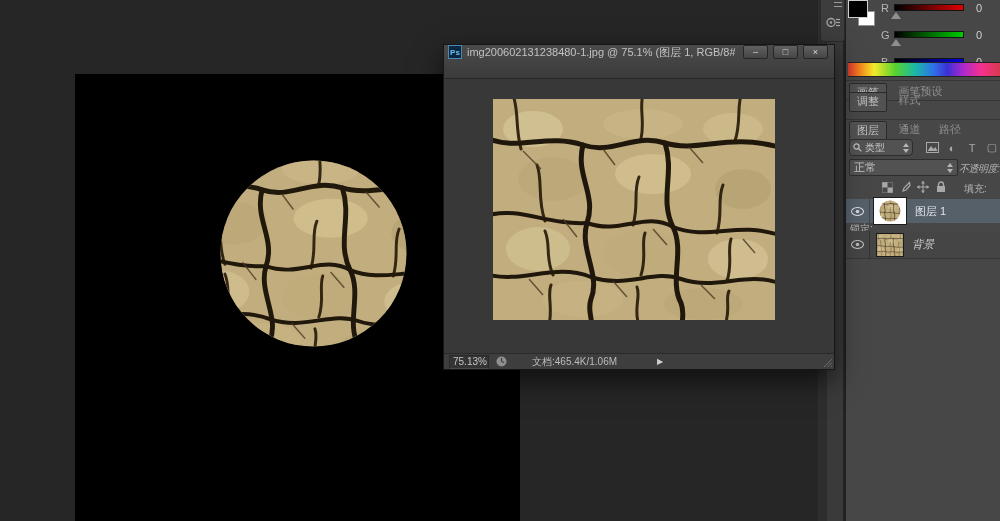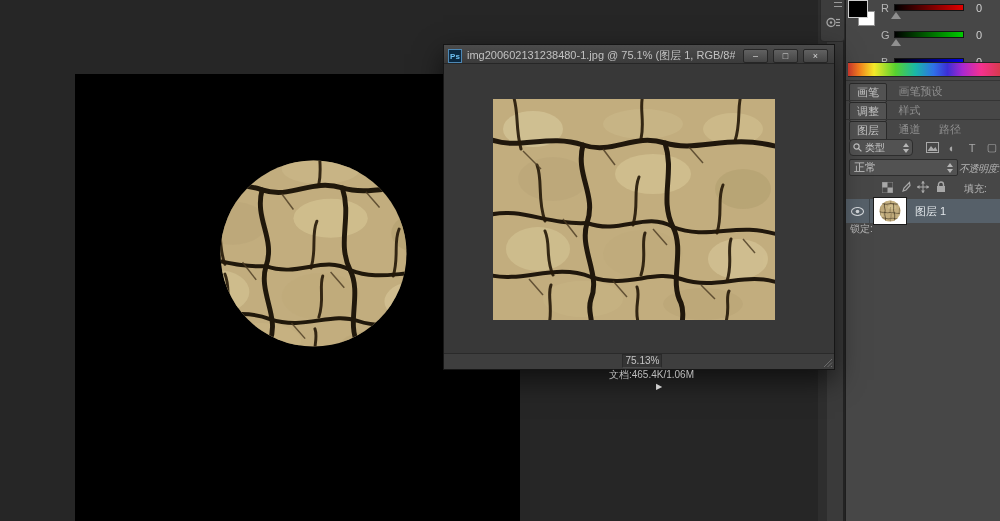--- a/index.html
+++ b/index.html
@@ -64,31 +64,31 @@
   .eye-cell { width:24px; height:100%; display:flex; align-items:center; justify-content:center;
     border-right:1px solid rgba(0,0,0,0.25); }
   .layer-thumb1 { width:34px; height:28px; background:#fff; border:1px solid #1c1c1c; margin-left:3px; }
   .layer-thumb2 { width:28px; height:24px; border:1px solid #1c1c1c; margin-left:6px; }
   .layer-name { font-size:11px; color:#e2e6ea; margin-left:8px; }
   .layer-name.italic { font-style:italic; color:#cccccc; }
 
   
   .float-win { position:absolute; left:443px; top:44px; width:392px; height:326px; background:#383838;
     border:1px solid #161616; box-shadow:0 10px 26px rgba(0,0,0,0.6); z-index:6; }
-  .title-bar { position:absolute; left:0; top:0; right:0; height:19px; background:linear-gradient(#4b4b4b,#3b3b3b);
-    border-bottom:1px solid #262626; display:flex; align-items:flex-end; }
+  .title-bar { position:absolute; left:0; top:0; right:0; height:34px; background:linear-gradient(#4b4b4b,#3b3b3b);
+    border-bottom:1px solid #262626; display:flex; align-items:flex-start; }
   .ps-icon { width:14px; height:14px; margin:0 5px 0 4px; background:#0b2840; border:1px solid #4d88b5; color:#6fc1f2;
     font-size:8px; font-weight:bold; display:flex; align-items:center; justify-content:center; }
   .win-title { font-size:11px; color:#c2c2c2; white-space:nowrap; overflow:hidden; flex:1; }
   .win-btns { display:flex; gap:5px; padding:0 6px 0 8px; }
   .win-btn { width:25px; height:14px; background:linear-gradient(#616161,#454545); border:1px solid #262626; border-radius:2px;
     color:#d8d8d8; font-size:9px; line-height:12px; text-align:center; cursor:default; }
   .win-image { position:absolute; left:49px; top:54px; width:282px; height:221px; }
   .status-bar { position:absolute; left:0; right:0; bottom:0; height:16px; background:#3e3e3e; border-top:1px solid #2a2a2a;
-    display:flex; align-items:center; font-size:10px; color:#bcbcbc;flex-direction:column; }
+    display:flex; align-items:center; font-size:10px; color:#bcbcbc; }
   .zoom-field { margin-left:5px; width:40px; background:#343434; border:1px solid #2a2a2a; border-bottom-color:#4a4a4a;
     padding:0 3px 1px 3px; color:#c5c5c5; }
   .scrub-icon { margin-left:7px; }
   .doc-info { margin-left:25px;text-align:center; }
   .status-arrow { margin-left:40px; font-size:8px; color:#d0d0d0; }
   .resize-grip { position:absolute; right:1px; bottom:1px; }
 </style>
 </head>
 <body>
 
@@ -193,21 +193,21 @@
     <div class="ch-value" style="top:56px">0</div>
 
     <div class="spectrum-bar"></div>
 
     <div class="panel-divider" style="top:80px"></div>
     <div class="tab-row" style="top:83px">
       <span class="tab active">画笔</span>
       <span class="tab">画笔预设</span>
     </div>
     <div class="panel-divider" style="top:100px"></div>
-    <div class="tab-row" style="top:102px">
+    <div class="tab-row" style="top:92px">
       <span class="tab active">调整</span>
       <span class="tab">样式</span>
     </div>
     <div class="panel-divider" style="top:119px"></div>
     <div class="tab-row" style="top:121px">
       <span class="tab active">图层</span>
       <span class="tab">通道</span>
       <span class="tab">路径</span>
     </div>
 
@@ -280,20 +280,32 @@
         <rect width="32" height="26" fill="#fff"></rect>
         <clipPath id="thumbClip">
             <circle cx="16" cy="13" r="10.5"></circle>
           </clipPath>
         <g clip-path="url(#thumbClip)">
             <use href="#tex" x="3" y="1" width="26" height="24"></use>
           </g>
       </svg>
       <span class="layer-name">图层 1</span>
     </div>
+    <div class="layer-row bg">
+      <div class="eye-cell">
+        <svg width="13" height="9" viewBox="0 0 13 9">
+            <ellipse cx="6.5" cy="4.5" rx="6" ry="4" fill="none" stroke="#b8b8b8" stroke-width="1.1"></ellipse>
+            <circle cx="6.5" cy="4.5" r="1.8" fill="#b8b8b8"></circle>
+          </svg>
+      </div>
+      <svg class="layer-thumb2" viewBox="0 0 28 24">
+        <use href="#tex" width="28" height="24"></use>
+      </svg>
+      <span class="layer-name italic">背景</span>
+    </div>
   </div>
 
   <div class="float-win">
     <div class="title-bar">
       <div class="ps-icon">Ps</div>
       <div class="win-title">img200602131238480-1.jpg @ 75.1% (图层 1, RGB/8#) *</div>
       <div class="win-btns">
         <div class="win-btn">–</div>
         <div class="win-btn">□</div>
         <div class="win-btn">×</div>

